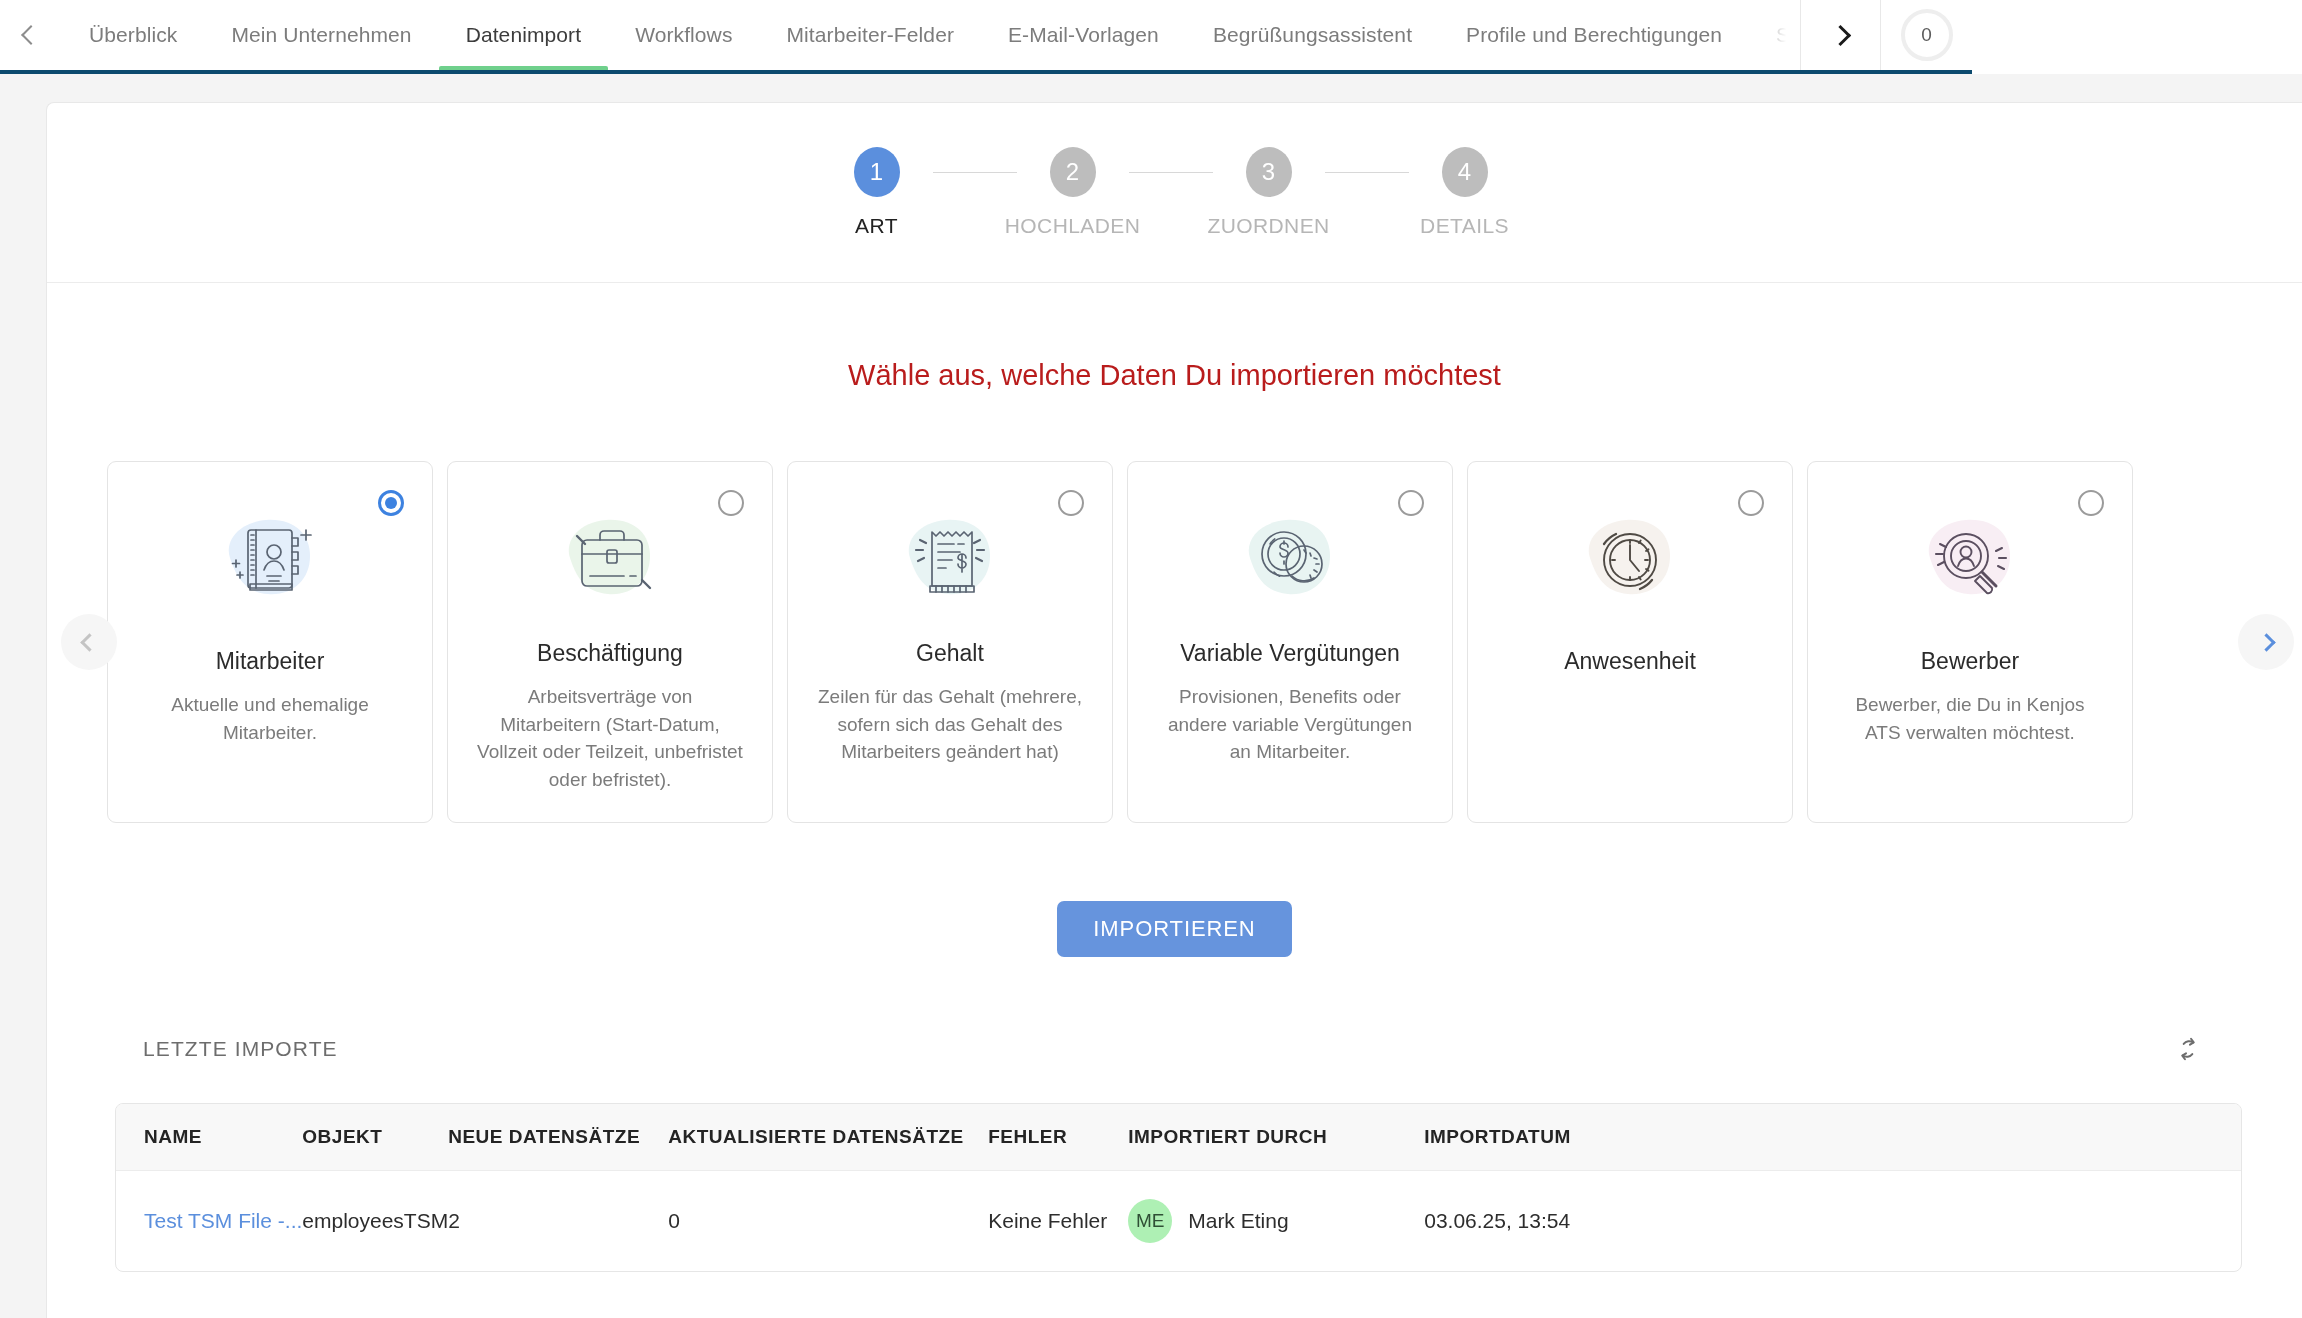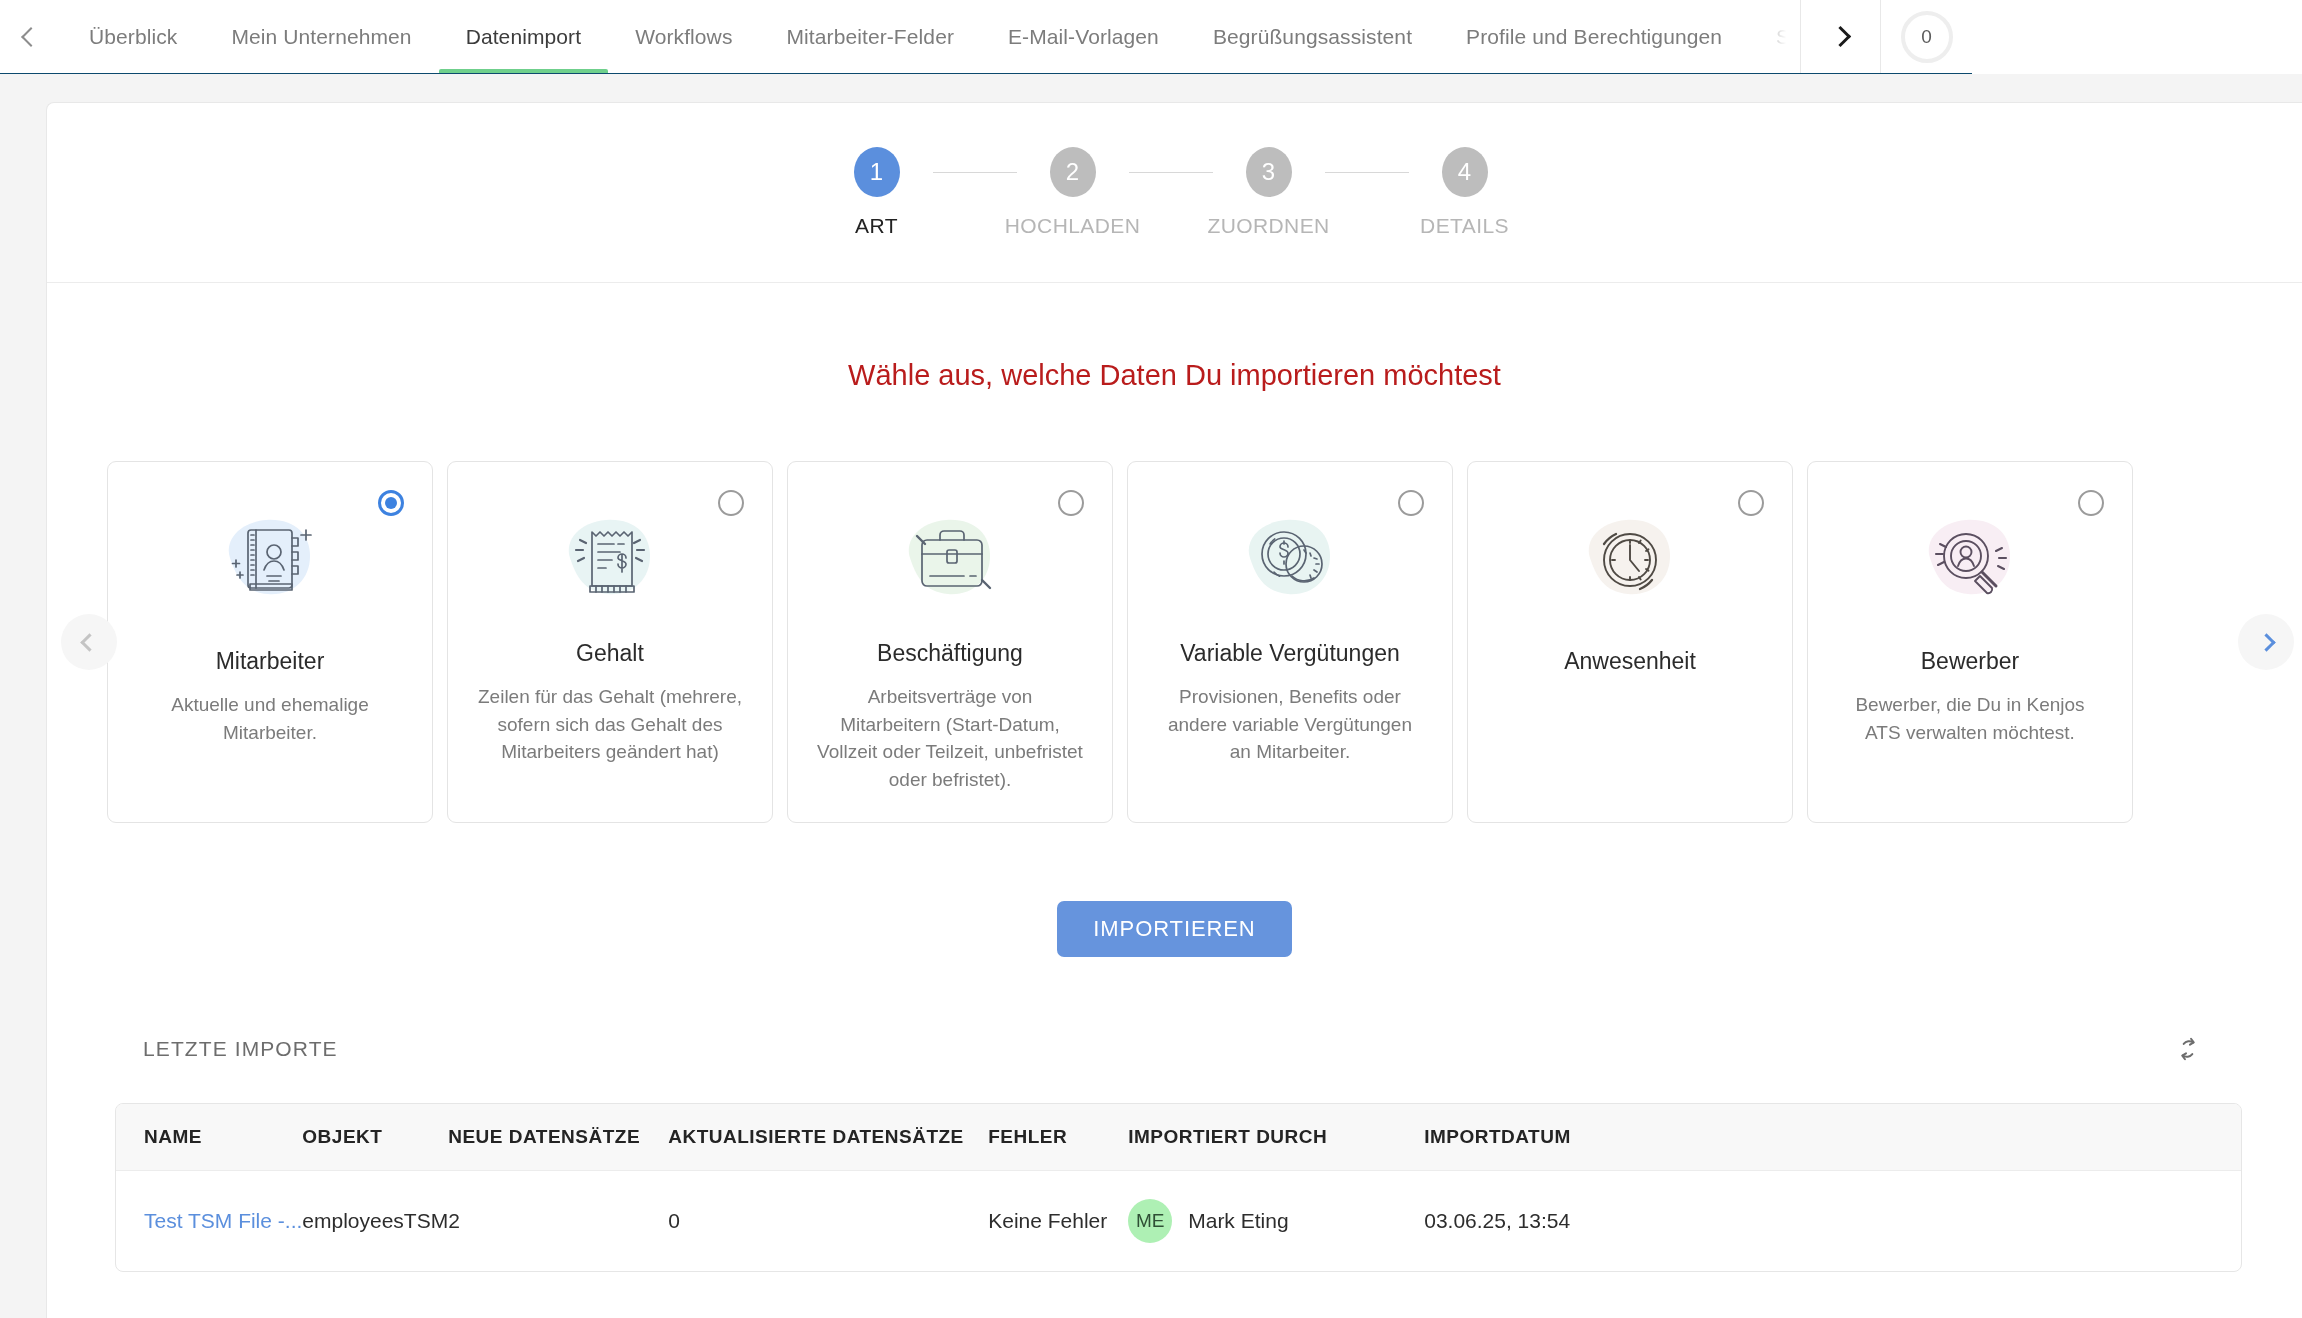--- a/index.html
+++ b/index.html
@@ -13,21 +13,21 @@
   }
   body { position: relative; }
 
   
   .topnav {
     position: absolute;
     top: 0; left: 0;
     width: 1972px;
     height: 74px;
     background: #ffffff;
-    border-bottom: 1px solid #0c4a6e;
+    border-bottom: 4px solid #0c4a6e;
     display: flex;
     align-items: stretch;
   }
   .nav-back {
     width: 62px;
     flex: 0 0 62px;
     display: flex;
     align-items: center;
     justify-content: center;
     cursor: pointer;
@@ -462,51 +462,51 @@
                 </g>
               </svg>
             </div>
             <div class="card-title">Mitarbeiter</div>
             <div class="card-desc">Aktuelle und ehemalige Mitarbeiter.</div>
           </div>
           <div class="card tight">
             <span class="radio"></span>
             <div class="card-art">
               <svg viewBox="0 0 112 96" width="112" height="96">
+                <path d="M16 44 C10 26 26 8 52 6 C80 4 96 20 96 42 C96 66 78 82 54 80 C30 78 22 62 16 44 Z" fill="#eaf5ea"></path>
+                <g stroke="#5a6472" stroke-width="1.7" fill="none" stroke-linecap="round" stroke-linejoin="round">
+                  <rect x="28" y="26" width="60" height="46" rx="5"></rect>
+                  <path d="M46 26v-5a4 4 0 0 1 4-4h16a4 4 0 0 1 4 4v5"></path>
+                  <path d="M28 40h60"></path>
+                  <rect x="53" y="36" width="10" height="13" rx="2"></rect>
+                  <path d="M36 62h34M76 62h6"></path>
+                  <path d="M31 30q-5-5-8-8M88 66q5 5 8 8" stroke-width="2.4"></path>
+                </g>
+              </svg>
+            </div>
+            <div class="card-title">Beschäftigung</div>
+            <div class="card-desc">Arbeitsverträge von Mitarbeitern (Start-Datum, Vollzeit oder Teilzeit, unbefristet oder befristet).</div>
+          </div>
+          <div class="card tight">
+            <span class="radio"></span>
+            <div class="card-art">
+              <svg viewBox="0 0 112 96" width="112" height="96">
                 <path d="M16 44 C10 26 26 8 52 6 C80 4 96 20 96 42 C96 66 78 82 54 80 C30 78 22 62 16 44 Z" fill="#e8f4f4"></path>
                 <g stroke="#5a6472" stroke-width="1.7" fill="none" stroke-linecap="round" stroke-linejoin="round">
                   <path d="M38 18l4 4 4-4 4 4 4-4 4 4 4-4 4 4 4-4 4 4 4-4v54H38z"></path>
                   <path d="M36 72h44v6H36z"></path>
                   <path d="M42 72v6M48 72v6M54 72v6M60 72v6M66 72v6M72 72v6"></path>
                   <path d="M44 30h16M64 30h6M44 38h22M44 46h14M44 54h8"></path>
                   <path d="M68 40v18M72 44c0-2.5-2-4-4-4s-4 1.5-4 4 8 2.5 8 6c0 2.5-2 4-4 4s-4-1.5-4-4"></path>
                   <path d="M26 26l6 3M22 36h7M24 47l6-3M86 26l-6 3M90 36h-7M88 47l-6-3" stroke-width="2.2"></path>
                 </g>
               </svg>
             </div>
             <div class="card-title">Gehalt</div>
             <div class="card-desc">Zeilen für das Gehalt (mehrere, sofern sich das Gehalt des Mitarbeiters geändert hat)</div>
-          </div>
-          <div class="card tight">
-            <span class="radio"></span>
-            <div class="card-art">
-              <svg viewBox="0 0 112 96" width="112" height="96">
-                <path d="M16 44 C10 26 26 8 52 6 C80 4 96 20 96 42 C96 66 78 82 54 80 C30 78 22 62 16 44 Z" fill="#eaf5ea"></path>
-                <g stroke="#5a6472" stroke-width="1.7" fill="none" stroke-linecap="round" stroke-linejoin="round">
-                  <rect x="28" y="26" width="60" height="46" rx="5"></rect>
-                  <path d="M46 26v-5a4 4 0 0 1 4-4h16a4 4 0 0 1 4 4v5"></path>
-                  <path d="M28 40h60"></path>
-                  <rect x="53" y="36" width="10" height="13" rx="2"></rect>
-                  <path d="M36 62h34M76 62h6"></path>
-                  <path d="M31 30q-5-5-8-8M88 66q5 5 8 8" stroke-width="2.4"></path>
-                </g>
-              </svg>
-            </div>
-            <div class="card-title">Beschäftigung</div>
-            <div class="card-desc">Arbeitsverträge von Mitarbeitern (Start-Datum, Vollzeit oder Teilzeit, unbefristet oder befristet).</div>
           </div>
           <div class="card tight">
             <span class="radio"></span>
             <div class="card-art">
               <svg viewBox="0 0 112 96" width="112" height="96">
                 <path d="M16 44 C10 26 26 8 52 6 C80 4 96 20 96 42 C96 66 78 82 54 80 C30 78 22 62 16 44 Z" fill="#e8f4f2"></path>
                 <g stroke="#5a6472" stroke-width="1.7" fill="none" stroke-linecap="round" stroke-linejoin="round">
                   <circle cx="70" cy="50" r="18"></circle>
                   <path d="M58 62a18 18 0 0 0 22 2"></path>
                   <path d="M70 36l2 3M76 39l1 3M80 44l3 1M82 50h3M80 56l3 2M76 61l1 3"></path>

